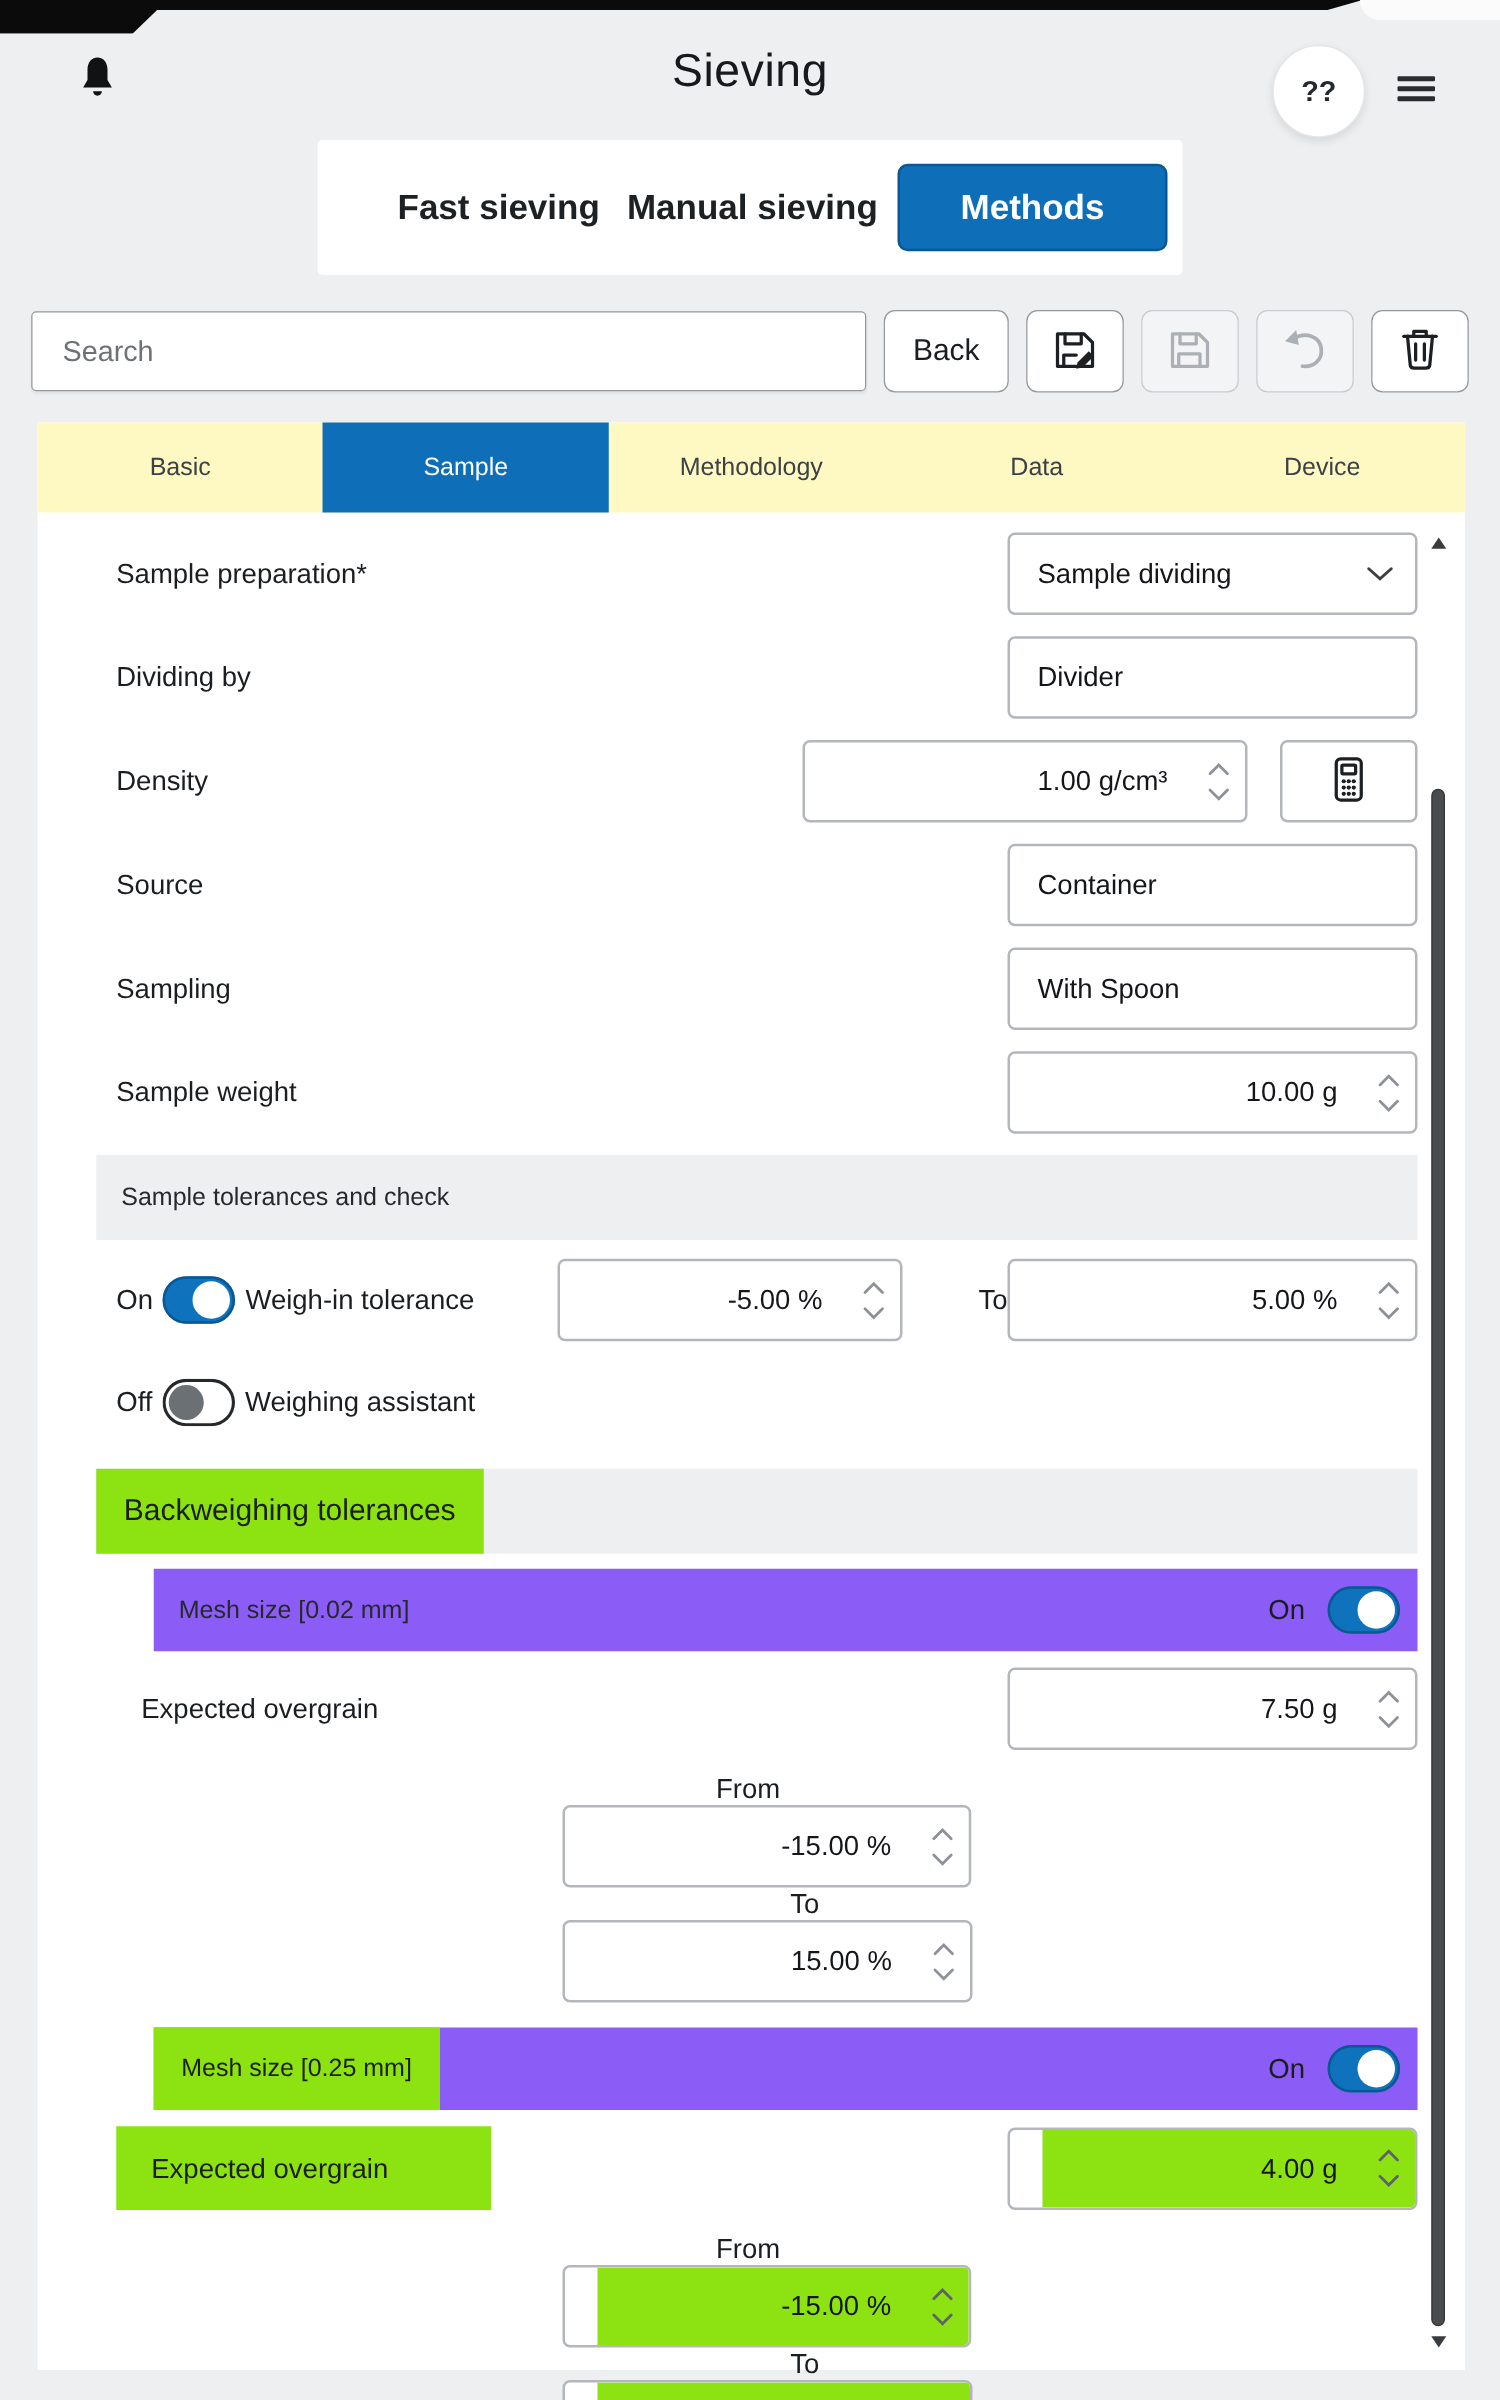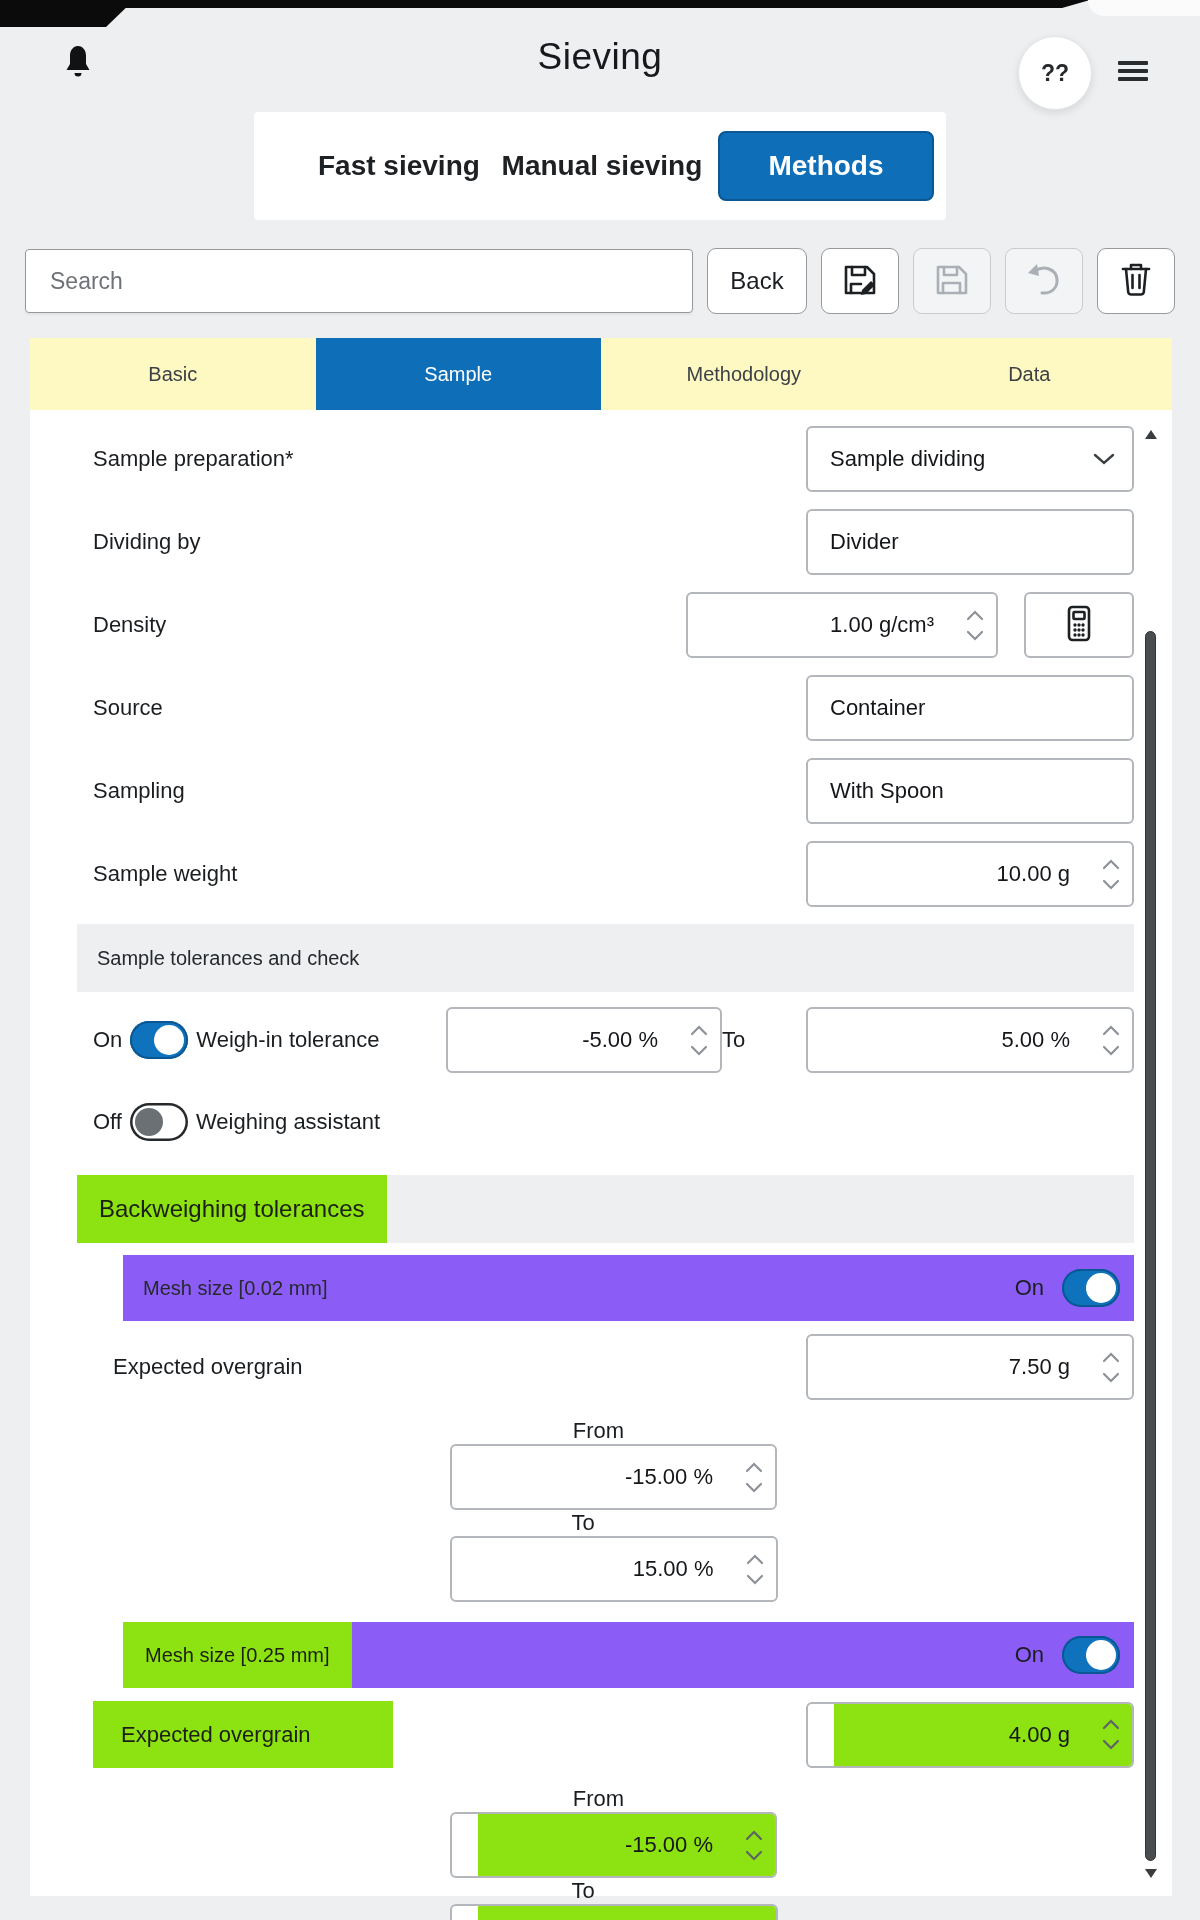--- a/index.html
+++ b/index.html
@@ -67,41 +67,41 @@
   .field.w-std { width:328px; }
   .field.left { padding-left:22px; }
   .field.right { justify-content:flex-end; padding-right:62px; }
   .field.select { padding-left:22px; padding-right:56px; cursor:pointer; }
   .field .val { position:relative; z-index:2; }
   .chev-down { position:absolute; right:16px; top:50%; transform:translateY(-50%); }
   .spin { position:absolute; right:12px; top:0; bottom:0; display:flex; flex-direction:column;
     justify-content:center; gap:9px; z-index:2; cursor:pointer; }
   .gfill { position:absolute; left:26px; right:0; top:0; bottom:0; background:#8de211; z-index:1; }
 
-  .density-input { width:312px; }
+  .density-input { width:356px; }
   .calc-btn { width:110px; height:66px; margin-left:26px; background:#fff; border:2px solid #b3b7bc;
     border-radius:6px; display:flex; align-items:center; justify-content:center; cursor:pointer; }
 
   .section-bar { height:68px; margin:0 38px 0 47px; background:#edeff1; display:flex; align-items:center;
     font-size:20px; color:#26292c; }
   .section-bar .plain-title { padding-left:20px; }
   .chip-green { height:100%; background:#8de211; display:flex; align-items:center; padding:0 22px;
     font-size:24px; color:#1c1f14; }
 
   .tol-row { display:flex; align-items:center; padding:0 38px 0 63px; margin-top:15px; }
   .tol-left { flex:1; display:flex; align-items:center; }
   .state-label { font-size:22px; color:#1b1e21; }
   .toggle { position:relative; width:58px; height:38px; border-radius:19px; margin:0 8px; cursor:pointer; border:none; }
   .toggle.on { background:#0f72bd; box-shadow:inset 0 0 0 2px #0a5793; }
   .toggle.on .knob { position:absolute; right:4px; top:4px; width:30px; height:30px; border-radius:50%; background:#fff; }
   .toggle.off { background:#fff; box-shadow:inset 0 0 0 2.5px #26292c; }
   .toggle.off .knob { position:absolute; left:5px; top:5px; width:28px; height:28px; border-radius:50%; background:#6b7075; }
   .tol-label { font-size:22px; color:#1b1e21; }
   .field.w-from { width:276px; }
-  .to-cell { width:84px; text-align:left; font-size:22px; color:#1b1e21; }
+  .to-cell { width:84px; text-align:right; font-size:22px; color:#1b1e21; }
 
   .assist-row { display:flex; align-items:center; padding-left:63px; margin-top:30px; }
 
   .backweigh-bar { margin-top:34px; }
   .mesh-bar { height:66px; margin:0 38px 0 93px; background:#8b5cf6; display:flex; align-items:center; }
   .mesh-bar .mesh-title { padding-left:20px; font-size:20px; color:#26292c; }
   .mesh-bar .chip-green { font-size:20px; }
   .mesh-right { margin-left:auto; display:flex; align-items:center; gap:10px; padding-right:6px; font-size:22px; color:#1b1e21; }
   .mesh1-bar { margin-top:12px; }
   .mesh2-bar { margin-top:20px; }
@@ -204,20 +204,21 @@
   </button>
 </div>
 
 <main class="card">
 
   <div class="sub-tabs">
     <button class="sub-tab">Basic</button>
     <button class="sub-tab active">Sample</button>
     <button class="sub-tab">Methodology</button>
     <button class="sub-tab">Data</button>
+    <button class="sub-tab">Device</button>
   </div>
 
   <div class="form">
 
     <div class="form-row">
       <span class="form-label">Sample preparation*</span>
       <div class="field w-std select">
         <span class="val">Sample dividing</span>
         <span class="chev-down">
           <svg width="24" height="14" viewBox="0 0 24 14" fill="none" stroke="#3c4043" stroke-width="2.4" stroke-linecap="round">

